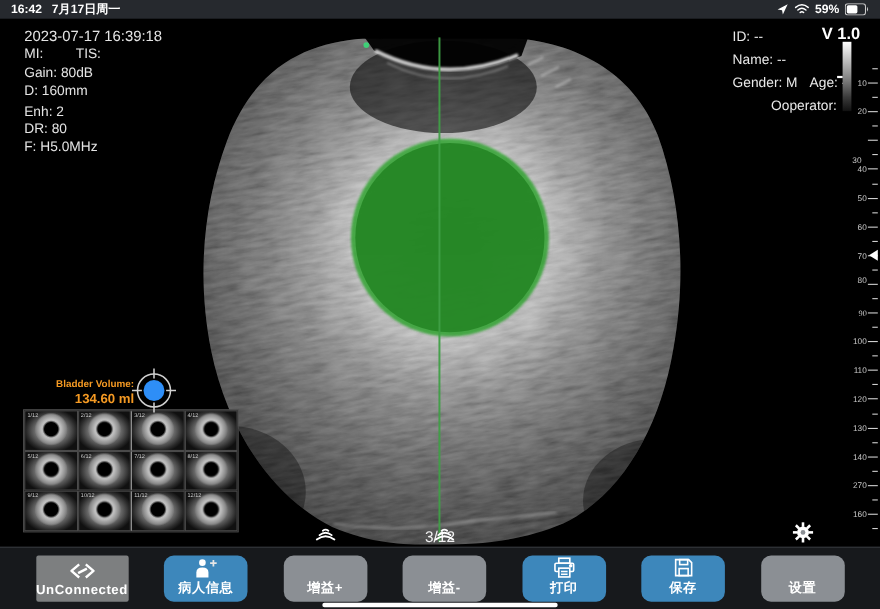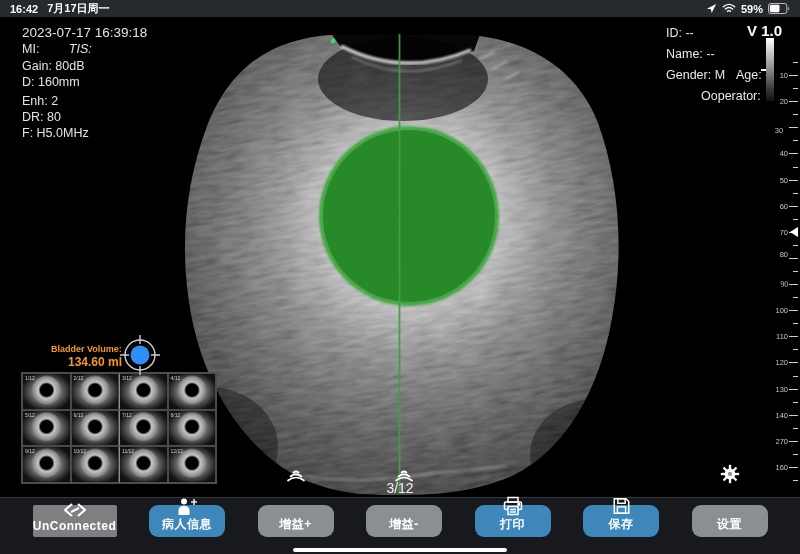--- a/index.html
+++ b/index.html
@@ -16,21 +16,21 @@
   .sb-right svg{display:block;}
 
   
   .stage{left:0;top:17px;width:800px;height:480px;background:#000;z-index:1;}
   svg.scene{position:absolute;left:0;top:0;z-index:1;}
 
   
   .scan-info{left:22px;top:25px;color:#e4e4e4;font-size:12.5px;line-height:16.4px;z-index:10;}
   .scan-info .dt{font-size:13.5px;}
   .scan-info .gap{height:2px;}
-  .tis{margin-left:26px;font-style:italic;}
+  .tis{margin-left:26px;}
   .patient-info{color:#e8e8e8;font-size:12.5px;z-index:10;}
   .version{left:747px;top:22px;color:#fff;font-size:15px;font-weight:bold;z-index:10;}
 
   .gray-bar{left:766px;top:38px;width:8px;height:63px;z-index:10;
     background:linear-gradient(#fff,#cfcfcf 20%,#8a8a8a 50%,#3a3a3a 80%,#111);}
   .gray-bar-marker{left:761px;top:69px;width:5px;height:2px;background:#fff;z-index:11;}
 
   .ruler{left:0;top:0;width:800px;height:490px;z-index:9;pointer-events:none;}
   .tick{position:absolute;background:#cfcfcf;height:1px;}
   .tick-label{position:absolute;color:#c8c8c8;font-size:7.5px;text-align:right;width:18px;}
@@ -53,21 +53,21 @@
       radial-gradient(circle 8px at 50% 46%, #000 6px, rgba(0,0,0,0) 8px),
       radial-gradient(circle 15px at 50% 46%, #bdbdbd 9px, #8d8d8d 13px, rgba(70,70,70,0) 15px),
       radial-gradient(ellipse 26px 20px at 50% 50%, #6f6f6f 55%, #2c2c2c 85%, #101010 100%);}
   .thumb.seam{border-left-color:#8d8d8d;}
   .thumb-label{position:absolute;left:2px;top:1px;color:#cfcfcf;font-size:5px;line-height:6px;}
 
   
   .toolbar{left:0;top:497px;width:800px;height:57px;background:#17191c;
     border-top:1px solid #34373b;box-sizing:border-box;z-index:40;
     display:flex;align-items:flex-start;justify-content:space-evenly;padding-top:7px;}
-  .tb-btn{height:32px;border:none;display:flex;flex-direction:column;align-items:center;
+  .tb-btn{height:42px;border:none;display:flex;flex-direction:column;align-items:center;
     justify-content:flex-end;padding:3px 0 4px;cursor:pointer;color:#fff;
     font-family:"Liberation Sans",sans-serif;}
   .tb-btn .ic{height:20px;display:flex;align-items:center;justify-content:center;}
   .tb-btn .lbl{font-size:12px;font-weight:bold;letter-spacing:.5px;}
   .tb-btn.blue{background:#3d87bb;border-radius:9px;width:76px;}
   .tb-btn.gray{background:#8b8f94;border-radius:9px;width:76px;gap:32px;}
   .tb-btn.gray-square{background:#7d7f80;border-radius:2px;width:84px;}
   .home-indicator{left:293px;top:548px;width:214px;height:4px;border-radius:2px;
     background:#fff;z-index:50;}
 </style>
@@ -186,21 +186,21 @@
 
 <div class="abs ruler" id="ruler">
     <div class="tick" style="left: 793px; top: 61.9px; width: 5px;"></div>
     <div class="tick" style="left: 789px; top: 75px; width: 9px;"></div>
     <div class="tick-label" style="left: 770px; top: 71px;">10</div>
     <div class="tick" style="left: 793px; top: 88.1px; width: 5px;"></div>
     <div class="tick" style="left: 789px; top: 101.1px; width: 9px;"></div>
     <div class="tick-label" style="left: 770px; top: 97.1px;">20</div>
     <div class="tick" style="left: 793px; top: 114.2px; width: 5px;"></div>
     <div class="tick" style="left: 789px; top: 127.3px; width: 9px;"></div>
-    <div class="tick-label" style="left: 770px; top: 126px; text-align: center;">30</div>
+    <div class="tick-label" style="left: 770px; top: 141px; text-align: center;">30</div>
     <div class="tick" style="left: 793px; top: 140.3px; width: 5px;"></div>
     <div class="tick" style="left: 789px; top: 153.4px; width: 9px;"></div>
     <div class="tick-label" style="left: 770px; top: 149.4px;">40</div>
     <div class="tick" style="left: 793px; top: 166.5px; width: 5px;"></div>
     <div class="tick" style="left: 789px; top: 179.5px; width: 9px;"></div>
     <div class="tick-label" style="left: 770px; top: 175.5px;">50</div>
     <div class="tick" style="left: 793px; top: 192.6px; width: 5px;"></div>
     <div class="tick" style="left: 789px; top: 205.7px; width: 9px;"></div>
     <div class="tick-label" style="left: 770px; top: 201.7px;">60</div>
     <div class="tick" style="left: 793px; top: 218.7px; width: 5px;"></div>

